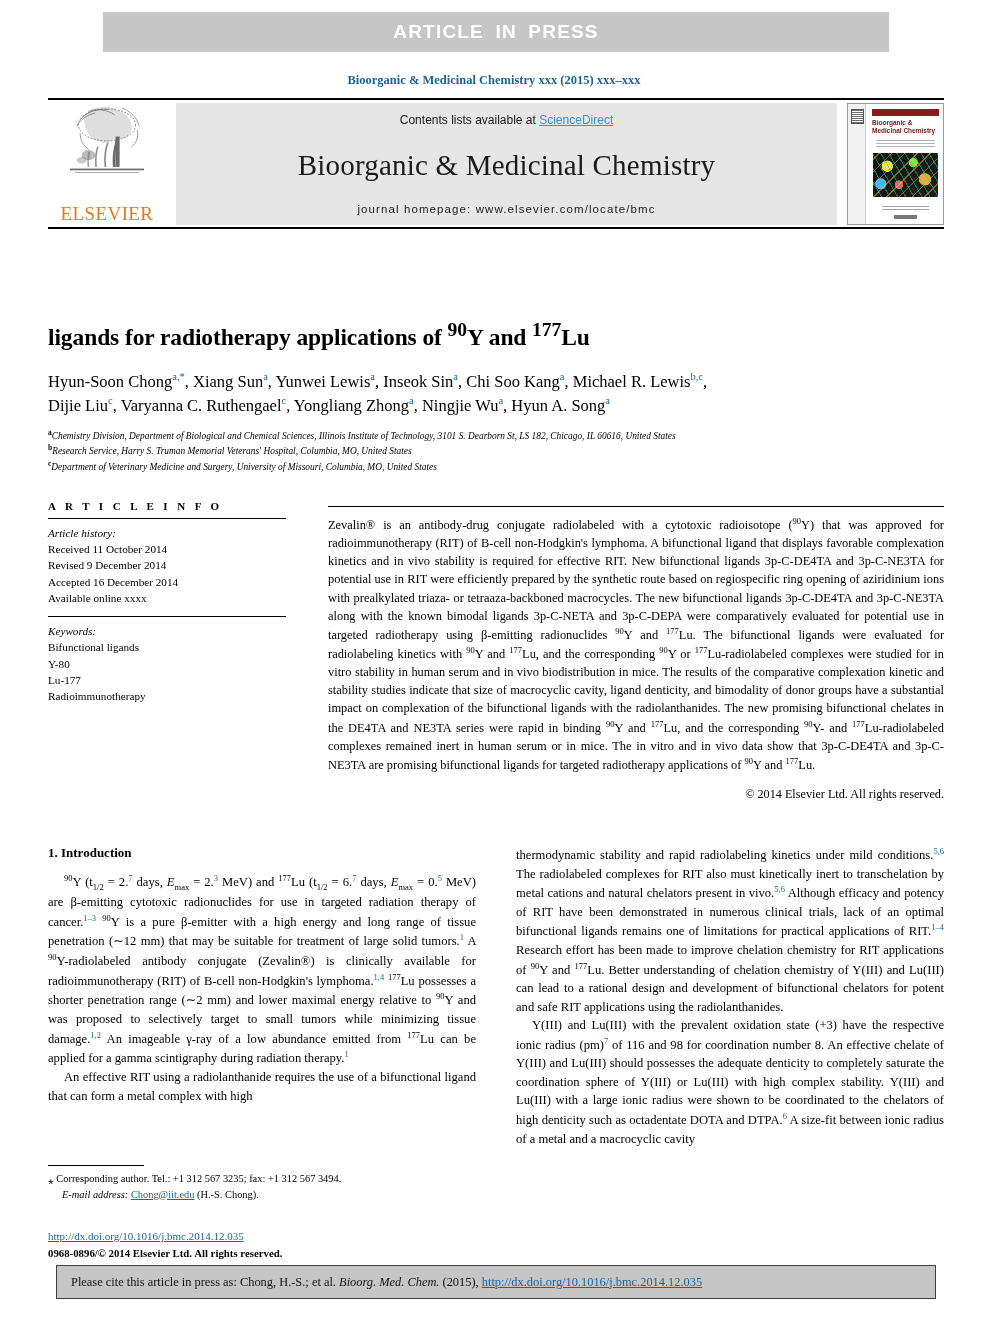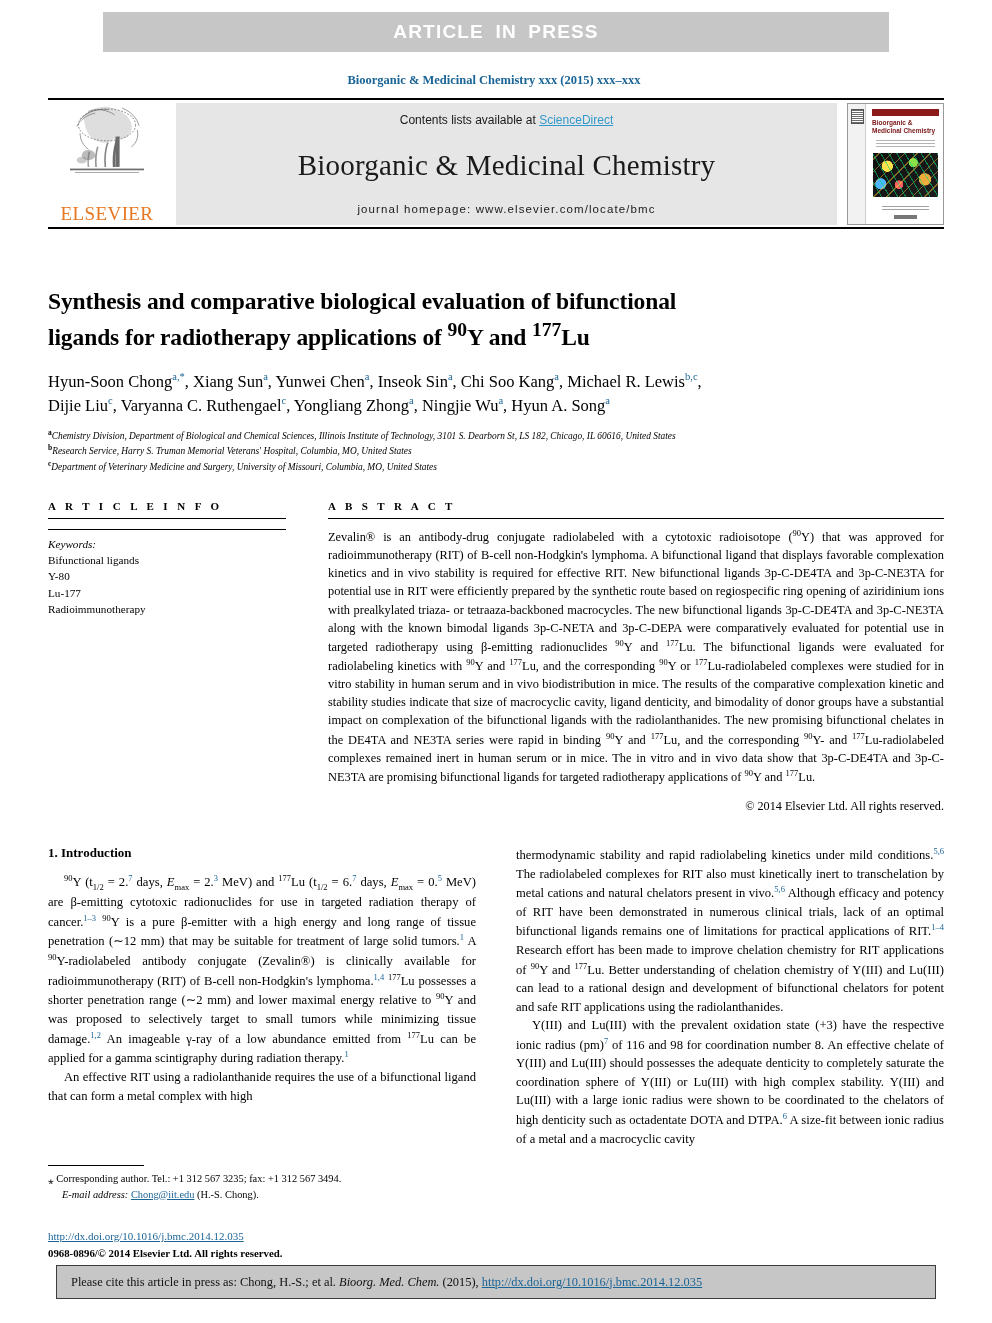--- a/index.html
+++ b/index.html
@@ -409,28 +409,28 @@
         <div class="cover-footlogo"></div>
       </div>
     </div>
 
   </div>
   <div class="masthead-rule-bottom"></div>
 </div>
 
 <div class="title-block">
   <h1 class="article-title">
-    <span>Synthesis and comparative biological evaluation of bifunctional</span><br>
+    <br>
     <span>ligands for radiotherapy applications of </span><sup>90</sup><span>Y and </span><sup>177</sup><span>Lu</span>
   </h1>
 
   <div class="authors">
     <span>Hyun-Soon Chong</span><sup class="aff-link">a,*</sup>,
     <span>Xiang Sun</span><sup class="aff-link">a</sup>,
-    <span>Yunwei Chen</span><sup class="aff-link">a</sup>,
+    <span>Yunwei Lewis</span><sup class="aff-link">a</sup>,
     <span>Inseok Sin</span><sup class="aff-link">a</sup>,
     <span>Chi Soo Kang</span><sup class="aff-link">a</sup>,
     <span>Michael R. Lewis</span><sup class="aff-link">b,c</sup>,<br>
     <span>Dijie Liu</span><sup class="aff-link">c</sup>,
     <span>Varyanna C. Ruthengael</span><sup class="aff-link">c</sup>,
     <span>Yongliang Zhong</span><sup class="aff-link">a</sup>,
     <span>Ningjie Wu</span><sup class="aff-link">a</sup>,
     <span>Hyun A. Song</span><sup class="aff-link">a</sup>
   </div>
 
@@ -439,32 +439,38 @@
     <div><span class="aff-sup">b</span><span>Research Service, Harry S. Truman Memorial Veterans' Hospital, Columbia, MO, United States</span></div>
     <div><span class="aff-sup">c</span><span>Department of Veterinary Medicine and Surgery, University of Missouri, Columbia, MO, United States</span></div>
   </div>
 </div>
 
 <div class="info-abstract">
 
   <div class="col-info">
     <div class="sec-head">A R T I C L E   I N F O</div>
     <div class="hr-thin"></div>
+    <div class="info-body">
+      <div class="ital">Article history:</div>
+      <div>Received 11 October 2014</div>
+      <div>Revised 9 December 2014</div>
+      <div>Accepted 16 December 2014</div>
+      <div>Available online xxxx</div>
+    </div>
     <div class="hr-thin-2"></div>
     <div class="info-body">
       <div class="ital">Keywords:</div>
       <div>Bifunctional ligands</div>
       <div>Y-80</div>
       <div>Lu-177</div>
       <div>Radioimmunotherapy</div>
     </div>
   </div>
 
   <div class="col-abstract">
-    <div class="sec-head">A B S T R A C T</div>
     <div class="hr-thin"></div>
     <p class="abstract-body">Zevalin® is an antibody-drug conjugate radiolabeled with a cytotoxic radioisotope (<sup class="ref">90</sup>Y) that was approved for radioimmunotherapy (RIT) of B-cell non-Hodgkin's lymphoma. A bifunctional ligand that displays favorable complexation kinetics and in vivo stability is required for effective RIT. New bifunctional ligands 3p-C-DE4TA and 3p-C-NE3TA for potential use in RIT were efficiently prepared by the synthetic route based on regiospecific ring opening of aziridinium ions with prealkylated triaza- or tetraaza-backboned macrocycles. The new bifunctional ligands 3p-C-DE4TA and 3p-C-NE3TA along with the known bimodal ligands 3p-C-NETA and 3p-C-DEPA were comparatively evaluated for potential use in targeted radiotherapy using β-emitting radionuclides <sup class="ref">90</sup>Y and <sup class="ref">177</sup>Lu. The bifunctional ligands were evaluated for radiolabeling kinetics with <sup class="ref">90</sup>Y and <sup class="ref">177</sup>Lu, and the corresponding <sup class="ref">90</sup>Y or <sup class="ref">177</sup>Lu-radiolabeled complexes were studied for in vitro stability in human serum and in vivo biodistribution in mice. The results of the comparative complexation kinetic and stability studies indicate that size of macrocyclic cavity, ligand denticity, and bimodality of donor groups have a substantial impact on complexation of the bifunctional ligands with the radiolanthanides. The new promising bifunctional chelates in the DE4TA and NE3TA series were rapid in binding <sup class="ref">90</sup>Y and <sup class="ref">177</sup>Lu, and the corresponding <sup class="ref">90</sup>Y- and <sup class="ref">177</sup>Lu-radiolabeled complexes remained inert in human serum or in mice. The in vitro and in vivo data show that 3p-C-DE4TA and 3p-C-NE3TA are promising bifunctional ligands for targeted radiotherapy applications of <sup class="ref">90</sup>Y and <sup class="ref">177</sup>Lu.</p>
     <div class="copyright-line">© 2014 Elsevier Ltd. All rights reserved.</div>
   </div>
 
 </div>
 
 <div class="body-cols">
   <div class="bcol left">
     <h2 class="sec-title">1. Introduction</h2>

